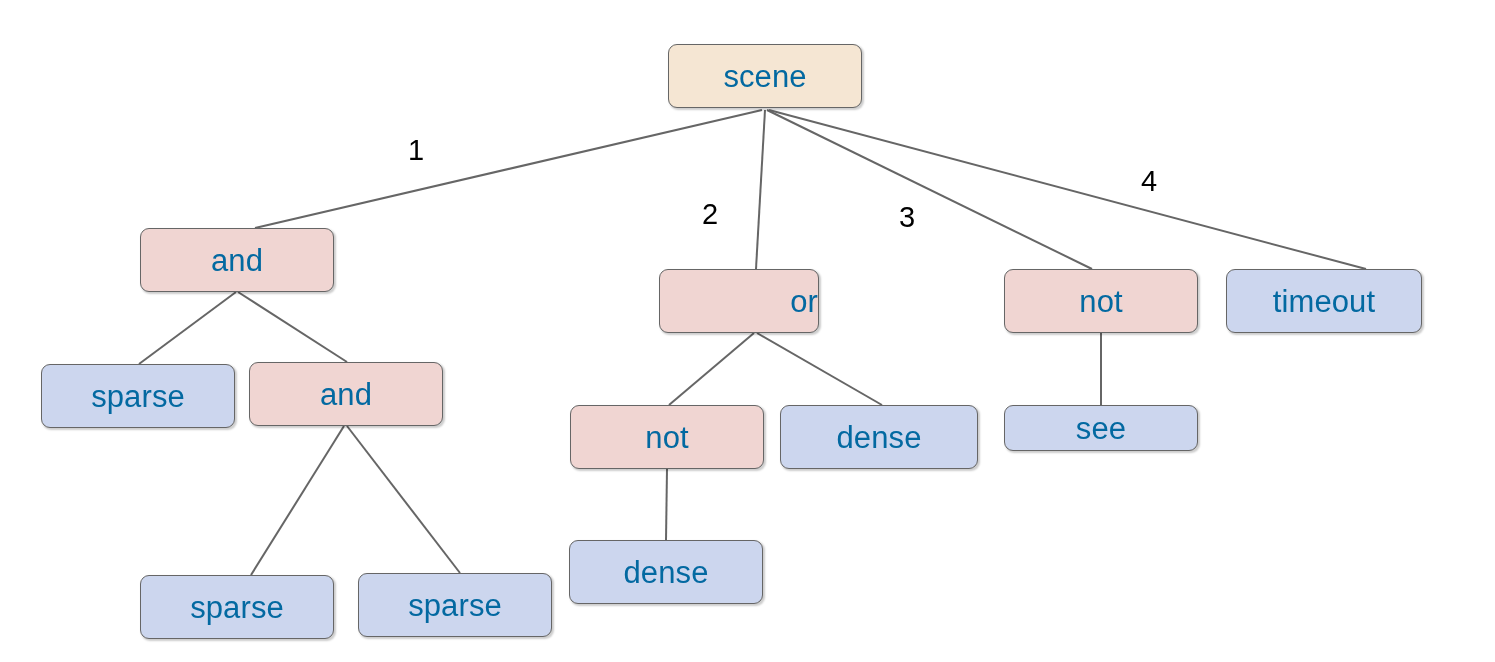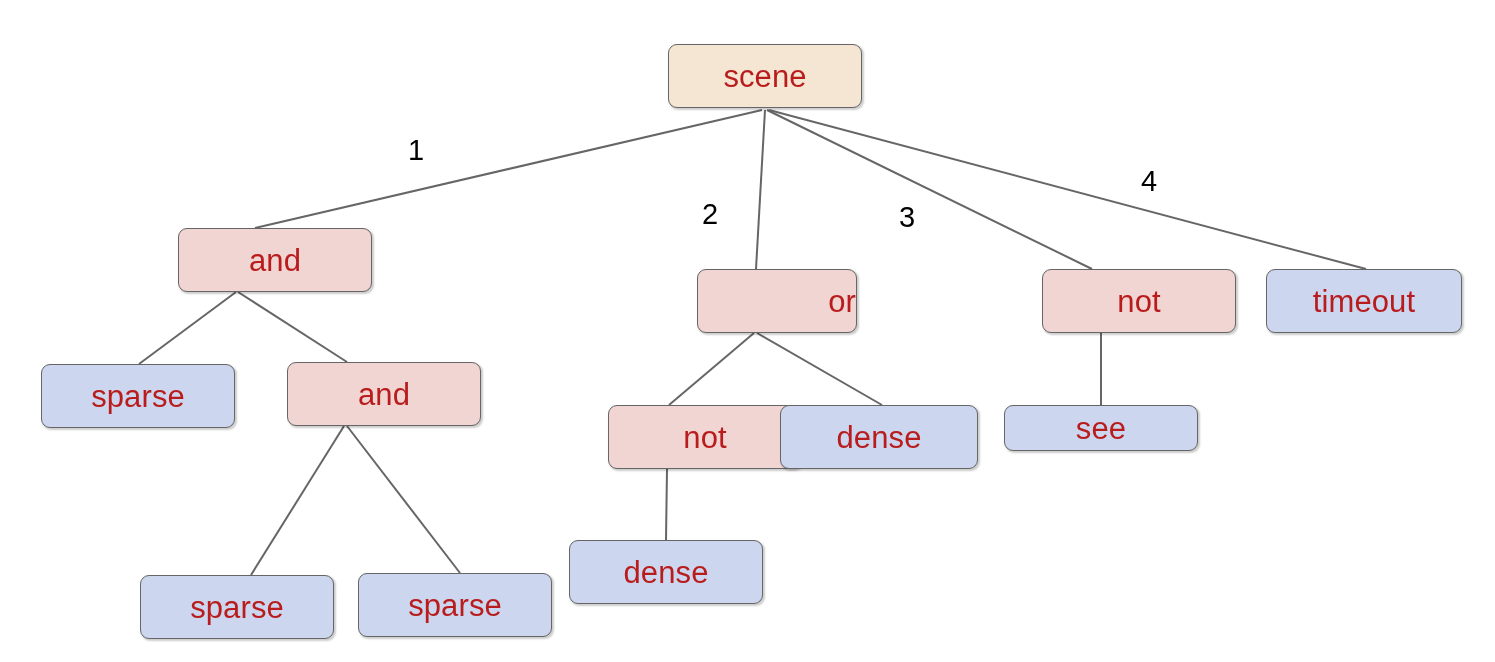--- a/index.html
+++ b/index.html
@@ -25,28 +25,28 @@
   }
   .node {
     position: absolute;
     box-sizing: border-box;
     border: 1.6px solid #666666;
     border-radius: 9px;
     display: flex;
     align-items: center;
     justify-content: center;
     font-size: 31px;
-    color: #b91c1c;
+    color: #0369a1;
     line-height: 1;
     letter-spacing: 0.1px;
     box-shadow: 1.5px 1.5px 2px rgba(0,0,0,0.20);
     white-space: nowrap;
   }
   .node.root   { background: #f5e6d3; }
-  .node.op     { background: #f0d5d2; margin-left: 38px; }
+  .node.op     { background: #f0d5d2; }
   .node.leaf   { background: #ccd6ee; }
   .edge-label {
     position: absolute;
     font-size: 29px;
     color: #000000;
     line-height: 1;
   }
 </style>
 </head>
 <body>
@@ -72,21 +72,21 @@
       </div>
       <div class="node op" style="left: 140px; top: 228px; width: 194px; height: 64px;">
         <span>and</span>
       </div>
       <div class="node op" style="left: 659px; top: 269px; width: 160px; height: 64px; justify-content: flex-end;">
         <span>or</span>
       </div>
       <div class="node op" style="left: 1004px; top: 269px; width: 194px; height: 64px;">
         <span>not</span>
       </div>
-      <div class="node leaf" style="left: 1226px; top: 269px; width: 196px; height: 64px; margin-left: 40px;">
+      <div class="node leaf" style="left: 1226px; top: 269px; width: 196px; height: 64px;">
         <span>timeout</span>
       </div>
       <div class="node leaf" style="left: 41px; top: 364px; width: 194px; height: 64px;">
         <span>sparse</span>
       </div>
       <div class="node op" style="left: 249px; top: 362px; width: 194px; height: 64px;">
         <span>and</span>
       </div>
       <div class="node op" style="left: 570px; top: 405px; width: 194px; height: 64px;">
         <span>not</span>

